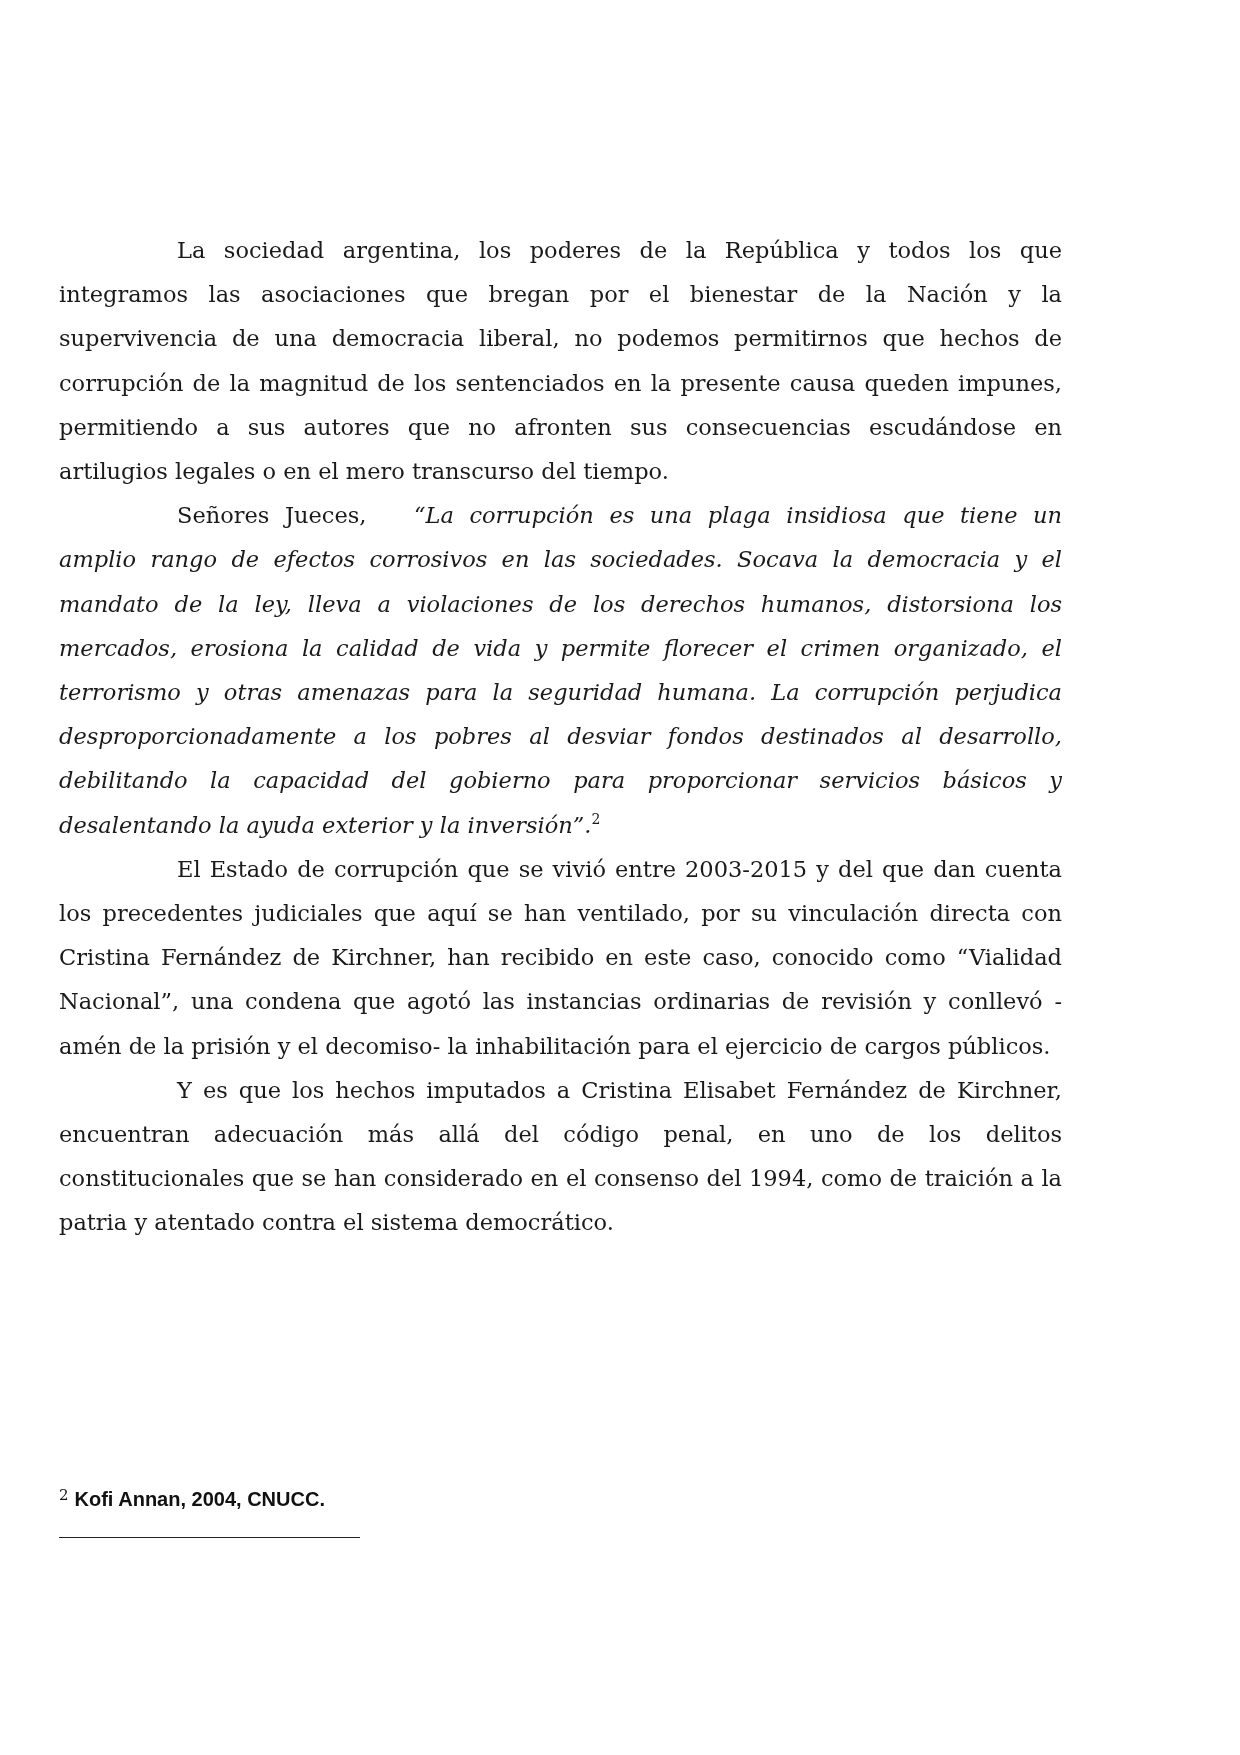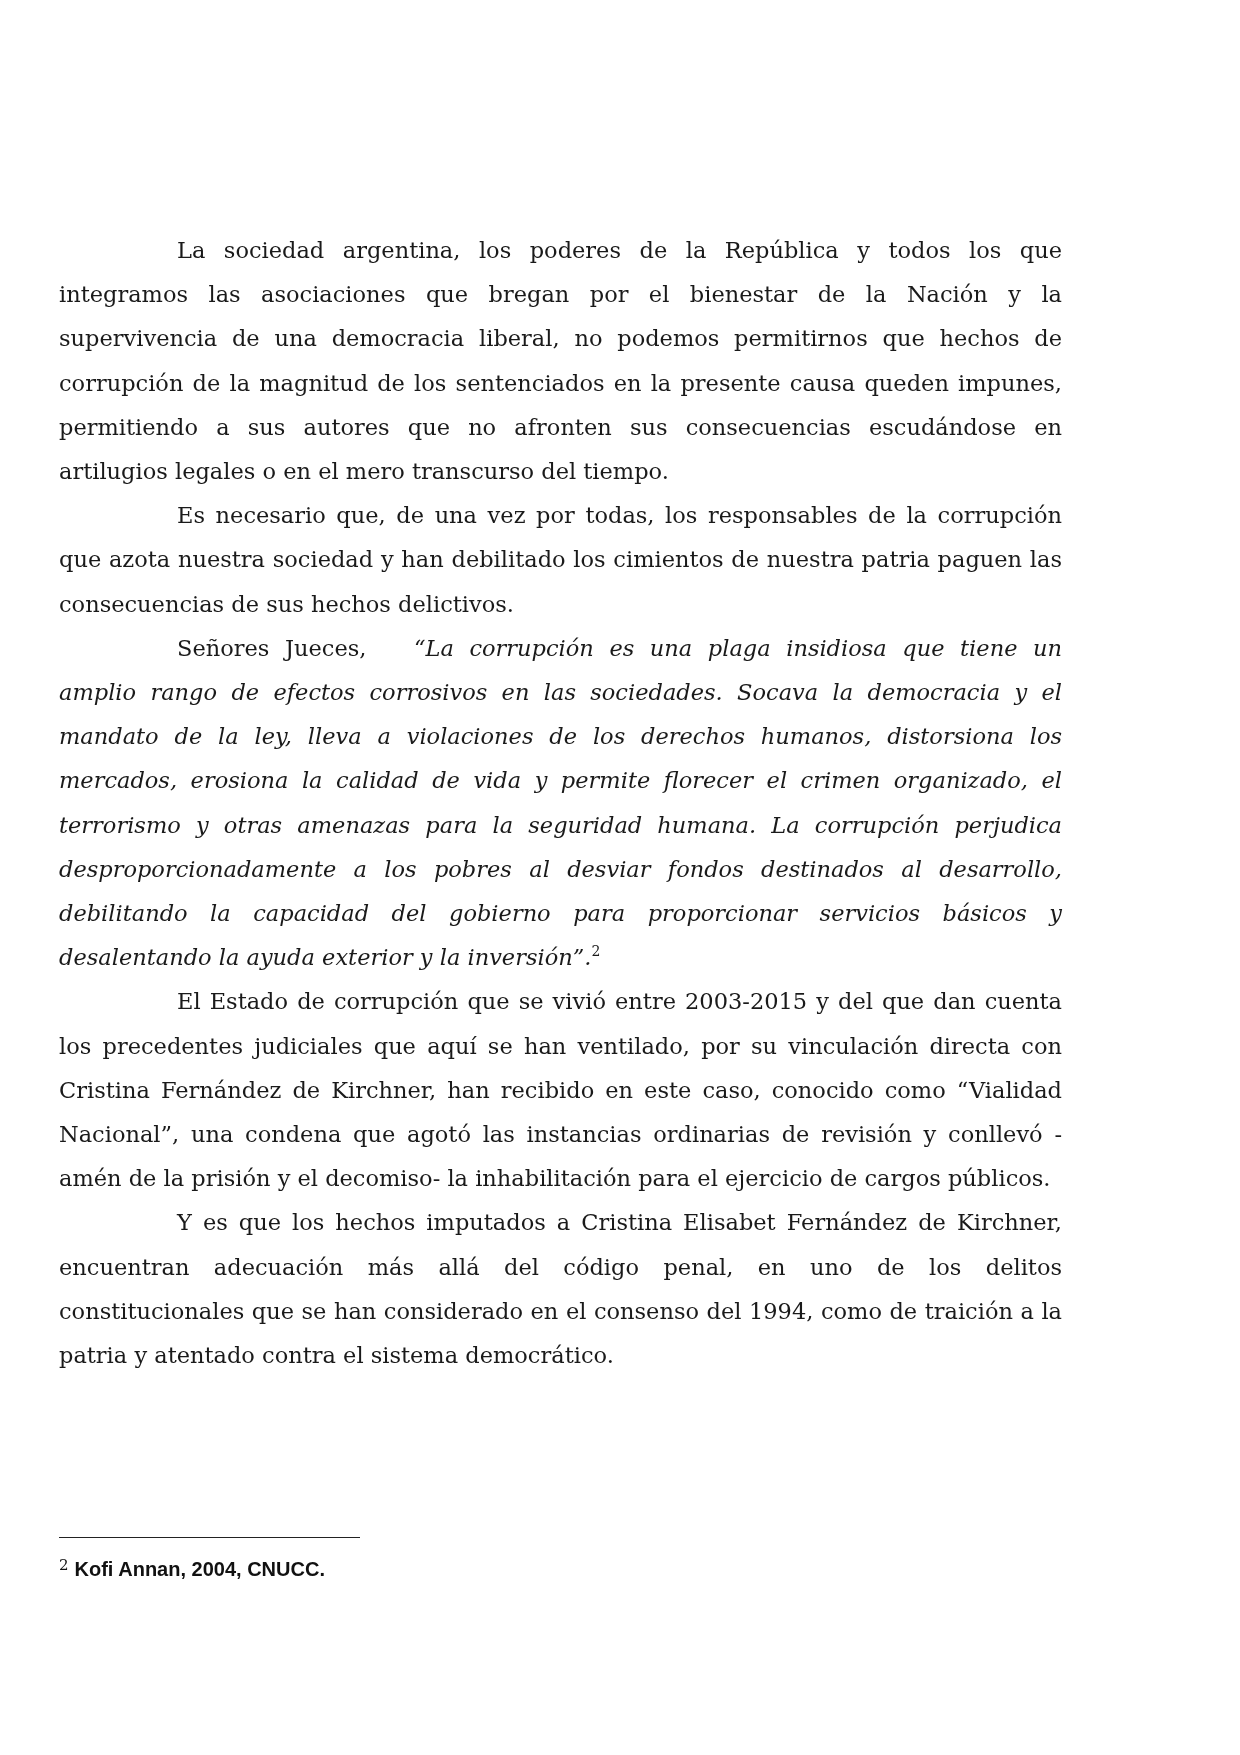--- a/index.html
+++ b/index.html
@@ -22,34 +22,33 @@
     position: absolute;
     left: 59px;
     top: 1537px;
     width: 301px;
     height: 0;
     border-top: 1.5px solid #222;
   }
   .footnote {
     position: absolute;
     left: 59px;
-    top: 1556px;
+    top: 1486px;
     font-family: "Liberation Sans", sans-serif;
     font-size: 20px;
     font-weight: bold;
     color: #111;
   }
   .footnote .fn-num { font-weight: normal; font-size: 15px; vertical-align: 6px; margin-right: 6px; font-family: "DejaVu Serif", serif; }
 </style>
 </head>
 <body>
 
 <div class="page">
   <p class="para indent">La sociedad argentina, los poderes de la República y todos los que integramos las asociaciones que bregan por el bienestar de la Nación y la supervivencia de una democracia liberal, no podemos permitirnos que hechos de corrupción de la magnitud de los sentenciados en la presente causa queden impunes, permitiendo a sus autores que no afronten sus consecuencias escudándose en artilugios legales o en el mero transcurso del tiempo.</p>
-  <p class="para indent">Es necesario que, de una vez por todas, los responsables de la corrupción que azota nuestra sociedad y han debilitado los cimientos de nuestra patria paguen las consecuencias de sus hechos delictivos.</p>
   <p class="para indent"><span>Señores Jueces, </span><span class="quote">“La corrupción es una plaga insidiosa que tiene un amplio rango de efectos corrosivos en las sociedades. Socava la democracia y el mandato de la ley, lleva a violaciones de los derechos humanos, distorsiona los mercados, erosiona la calidad de vida y permite florecer el crimen organizado, el terrorismo y otras amenazas para la seguridad humana. La corrupción perjudica desproporcionadamente a los pobres al desviar fondos destinados al desarrollo, debilitando la capacidad del gobierno para proporcionar servicios básicos y desalentando la ayuda exterior y la inversión”.</span><sup class="fn">2</sup></p>
   <p class="para indent">El Estado de corrupción que se vivió entre 2003-2015 y del que dan cuenta los precedentes judiciales que aquí se han ventilado, por su vinculación directa con Cristina Fernández de Kirchner, han recibido en este caso, conocido como “Vialidad Nacional”, una condena que agotó las instancias ordinarias de revisión y conllevó -amén de la prisión y el decomiso- la inhabilitación para el ejercicio de cargos públicos.</p>
   <p class="para indent">Y es que los hechos imputados a Cristina Elisabet Fernández de Kirchner, encuentran adecuación más allá del código penal, en uno de los delitos constitucionales que se han considerado en el consenso del 1994, como de traición a la patria y atentado contra el sistema democrático.</p>
 </div>
 
 <div class="footnote-sep"></div>
 <div class="footnote">
   <span class="fn-num">2</span><span>Kofi Annan, 2004, CNUCC.</span>
 </div>
 

